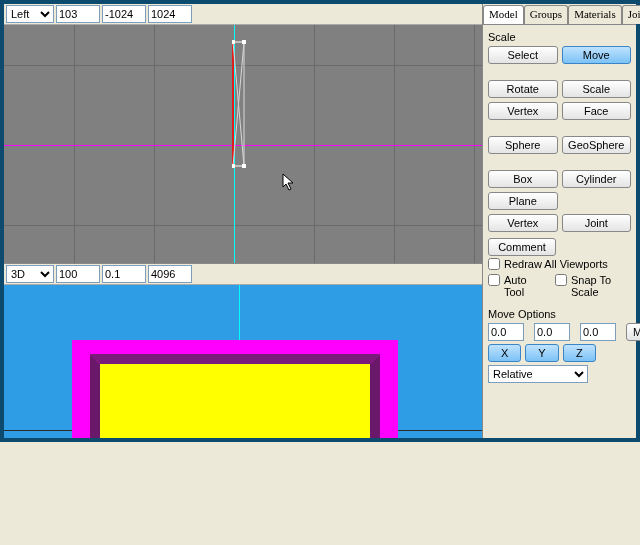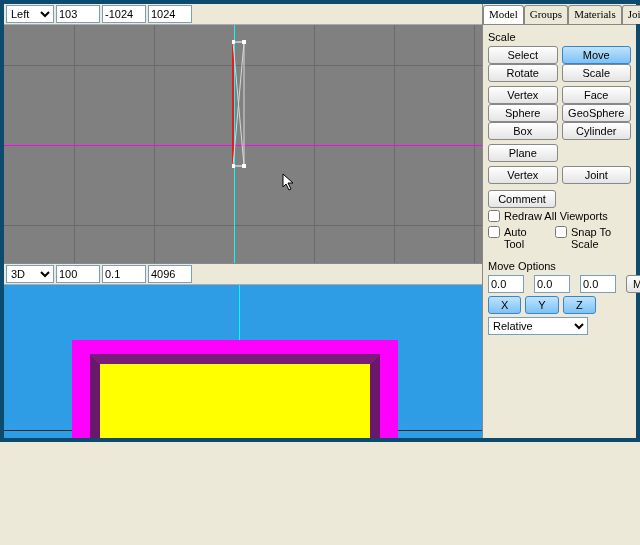--- a/index.html
+++ b/index.html
@@ -138,21 +138,21 @@
   .panel-body {
     padding:4px 5px;
   }
   .section-label {
     font-size:11px;
     margin:2px 0 3px 0;
   }
   .tool-grid {
     display:grid;
     grid-template-columns:1fr 1fr;
-    gap:0 4px;
+    gap:16px 4px;
     margin-bottom:4px;
   }
   .btn {
     font-size:11px;
     height:18px;
     border:1px solid #888;
     border-radius:3px;
     background:linear-gradient(#fff,#e4e4e4);
     cursor:pointer;
     padding:0;

